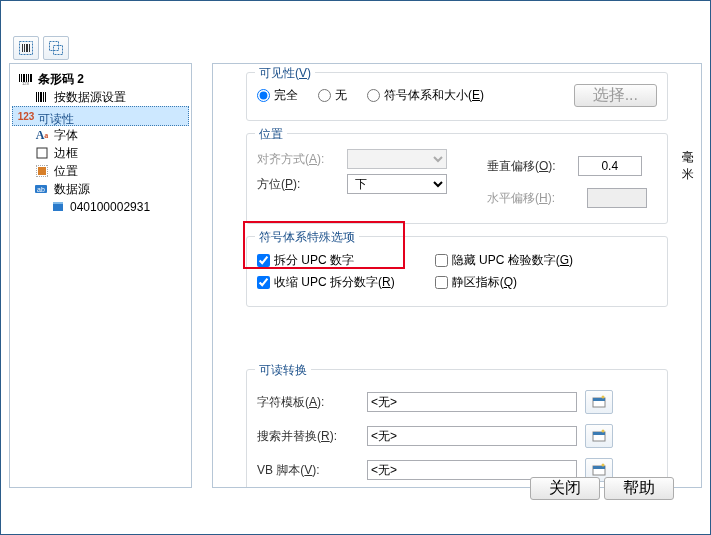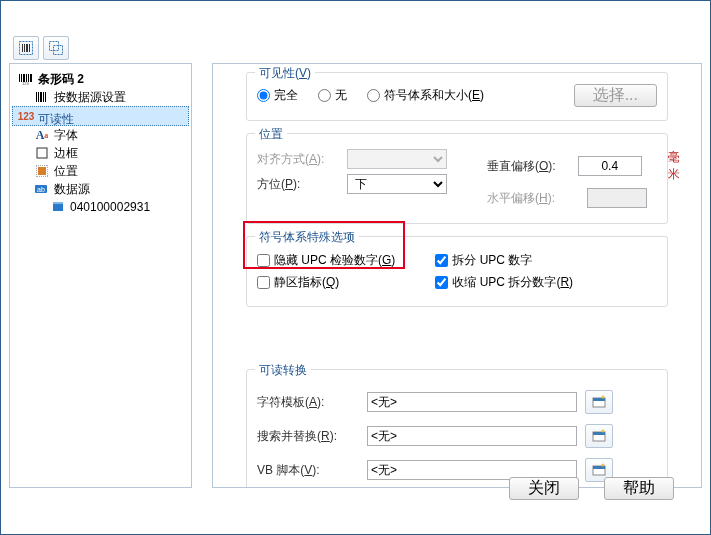--- a/index.html
+++ b/index.html
@@ -36,26 +36,26 @@
   .row .lbl { width:70px; color:#333; }
   .row .lbl.off { color:#9b9b9b; }
   .accel { text-decoration:underline; }
   input[type=radio], input[type=checkbox] { margin:0 4px 0 0; vertical-align:middle; }
   select, input[type=text] { font-family:inherit; font-size:12px; border:1px solid #abadb3; height:20px; box-sizing:border-box; padding:1px 3px; background:#fff; }
   select.dis, input.dis { background:#eee; color:#888; }
   .btn { height:23px; padding:0 18px; border:1px solid #acacac; background:linear-gradient(to bottom,#fdfdfd,#e6e6e6); border-radius:3px; font-family:inherit; font-size:16px; }
   .flex-spacer { flex:1; }
   .redbox { position:absolute; border:2px solid #e4001d; pointer-events:none; }
   
-  .footer { position:absolute; bottom:26px; right:28px; display:flex; gap:25px; }
+  .footer { position:absolute; bottom:26px; right:28px; display:flex; gap:4px; }
   .cvt-row { display:flex; align-items:center; margin:10px 0; }
   .cvt-row .clbl { width:110px; color:#333; }
   .cvt-input { width:210px; }
   .cvt-btn { width:26px; height:22px; margin-left:8px; border:1px solid #b6c6d6; background:linear-gradient(to bottom,#fdfdfd,#ebf1f7); border-radius:2px; display:flex; align-items:center; justify-content:center; }
-  .unit { margin-left:6px; color:#b91c1c; }
+  .unit { margin-left:20px; color:#000000; }
   
   .pos-cols { display:flex; gap:40px; }
   .chk-label { display:inline-flex; align-items:center; }
 </style>
 </head>
 <body>
 
 <div class="window">
 
   <div class="content">
@@ -206,42 +206,42 @@
           </div>
         </div>
       </div>
 
       <div class="group" style="position:relative">
         <span class="legend">符号体系特殊选项</span>
         <div class="pos-cols">
           <div>
             <div class="row">
                 <label class="chk-label">
+                  <input type="checkbox" checked="" style="">
+                  <span>拆分 UPC 数字</span>
+                </label>
+              </div>
+            <div class="row">
+                <label class="chk-label">
+                  <input type="checkbox" checked="" style="">
+                  <span><span>收缩 UPC 拆分数字</span>(<span class="accel">R</span>)</span>
+                </label>
+              </div>
+          </div>
+          <div>
+            <div class="row">
+                <label class="chk-label">
                   <input type="checkbox" style="">
                   <span><span>隐藏 UPC 检验数字</span>(<span class="accel">G</span>)</span>
                 </label>
               </div>
             <div class="row">
                 <label class="chk-label">
                   <input type="checkbox" style="">
                   <span><span>静区指标</span>(<span class="accel">Q</span>)</span>
-                </label>
-              </div>
-          </div>
-          <div>
-            <div class="row">
-                <label class="chk-label">
-                  <input type="checkbox" checked="" style="">
-                  <span>拆分 UPC 数字</span>
-                </label>
-              </div>
-            <div class="row">
-                <label class="chk-label">
-                  <input type="checkbox" checked="" style="">
-                  <span><span>收缩 UPC 拆分数字</span>(<span class="accel">R</span>)</span>
                 </label>
               </div>
           </div>
         </div>
 
         <div class="redbox" style="left:-4px; top:-16px; width:158px; height:44px;"></div>
       </div>
 
       <div style="height:50px"></div>
 

